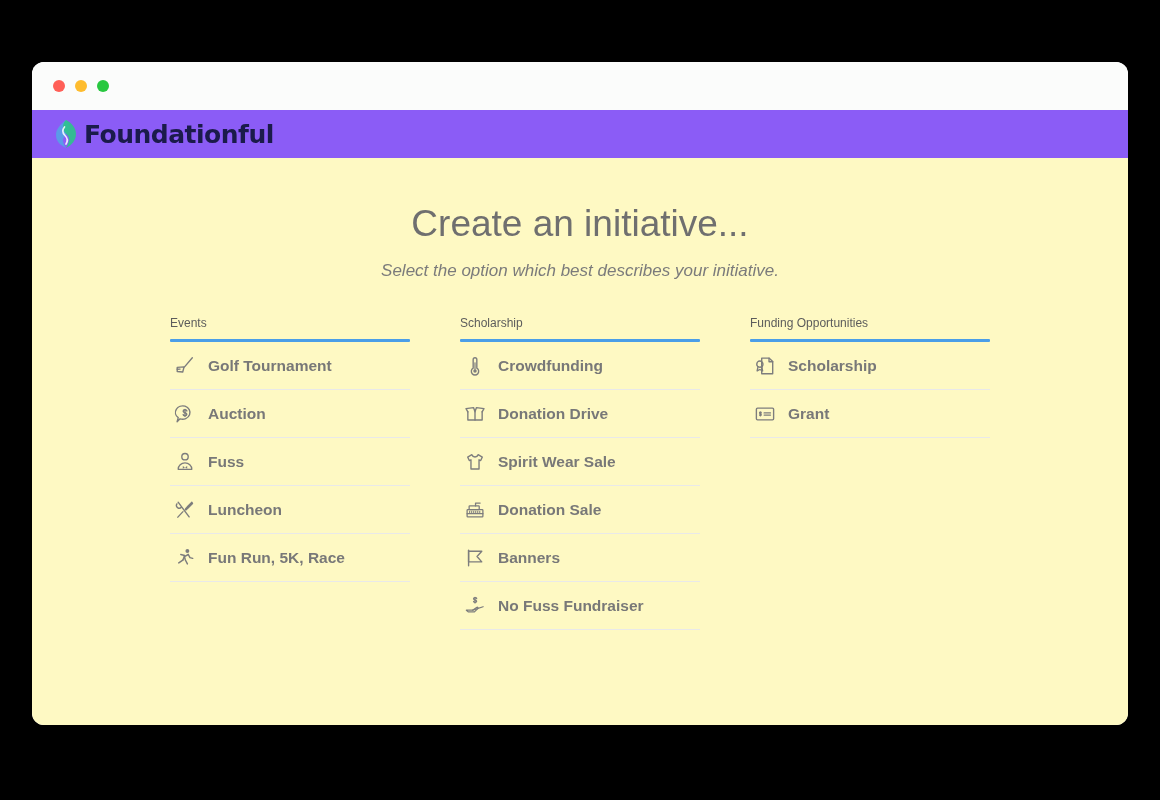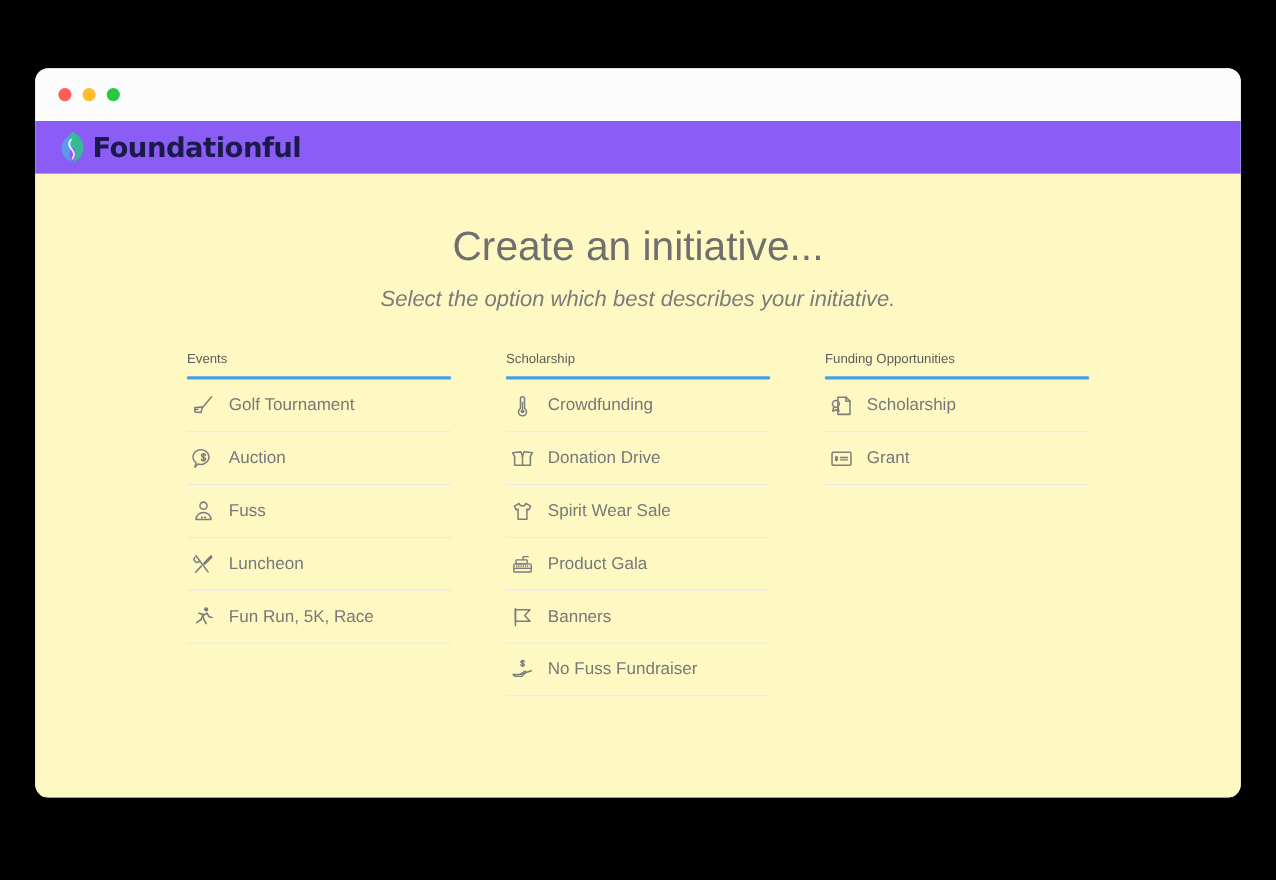--- a/index.html
+++ b/index.html
@@ -75,21 +75,21 @@
   .page-title {
     text-align: center;
     font-size: 37px;
     font-weight: 300;
     color: #6f6f6f;
     letter-spacing: 0px;
     line-height: 1.2;
   }
   .page-subtitle {
     text-align: center;
-    font-size: 20px;
+    font-size: 17px;
     font-style: italic;
     color: #7b7b7b;
     margin-top: 15px;
   }
 
   .columns {
     margin: 35px auto 0 auto;
     width: 820px;
     display: flex;
     justify-content: space-between;
@@ -117,20 +117,21 @@
 
   .option-list { list-style: none; }
 
   .option {
     display: flex;
     align-items: center;
     height: 48px;
     border-bottom: 1px solid #e9e9e9;
     cursor: pointer;
     padding-left: 2px;
+    font-weight: bold;
   }
 
   .opt-icon {
     width: 26px;
     height: 26px;
     flex: 0 0 26px;
     display: flex;
     align-items: center;
     justify-content: center;
     margin-right: 10px;
@@ -281,21 +282,21 @@
           <li class="option">
             <span class="opt-icon">
               <svg viewBox="0 0 24 24" width="22" height="22" fill="none" stroke="currentColor" stroke-width="1.4" stroke-linecap="round" stroke-linejoin="round">
                 <rect x="3.4" y="11.6" width="17.2" height="8" rx="0.8"></rect>
                 <rect x="5.6" y="7.6" width="11" height="4" rx="0.7"></rect>
                 <path d="M12.6 7.6 L12.6 4.4 L17.6 4.4"></path>
                 <path d="M3.4 16 L20.6 16"></path>
                 <path d="M6.2 13.4 L6.2 14.6 M8.4 13.4 L8.4 14.6 M10.6 13.4 L10.6 14.6 M12.8 13.4 L12.8 14.6 M15 13.4 L15 14.6 M17.2 13.4 L17.2 14.6" stroke-width="1.2"></path>
               </svg>
             </span>
-            <span class="opt-label">Product Gala</span>
+            <span class="opt-label">Donation Sale</span>
           </li>
 
           <li class="option">
             <span class="opt-icon">
               <svg viewBox="0 0 24 24" width="22" height="22" fill="none" stroke="currentColor" stroke-width="1.5" stroke-linecap="round" stroke-linejoin="round">
                 <path d="M5 3.6 L5 20.4"></path>
                 <path d="M5 4.6 L19.4 4.6 L14.2 10.4 L19.4 16.2 L5 16.2 Z"></path>
               </svg>
             </span>
             <span class="opt-label">Banners</span>

